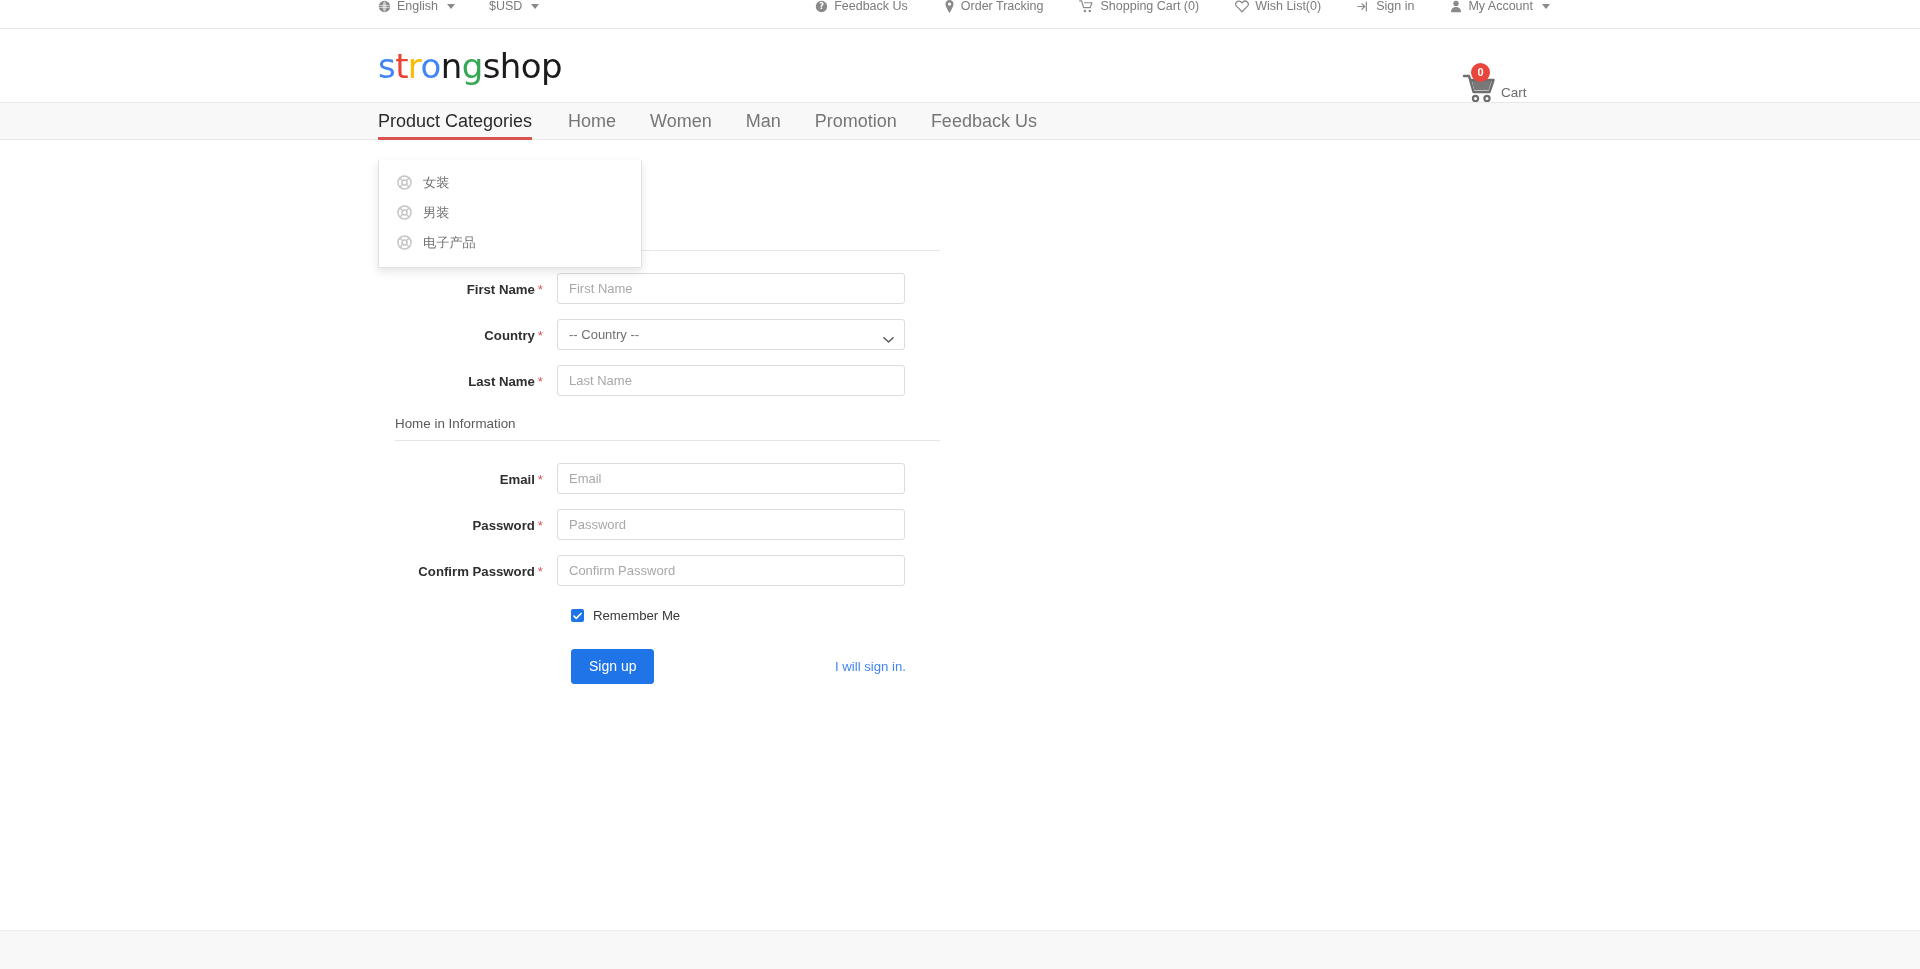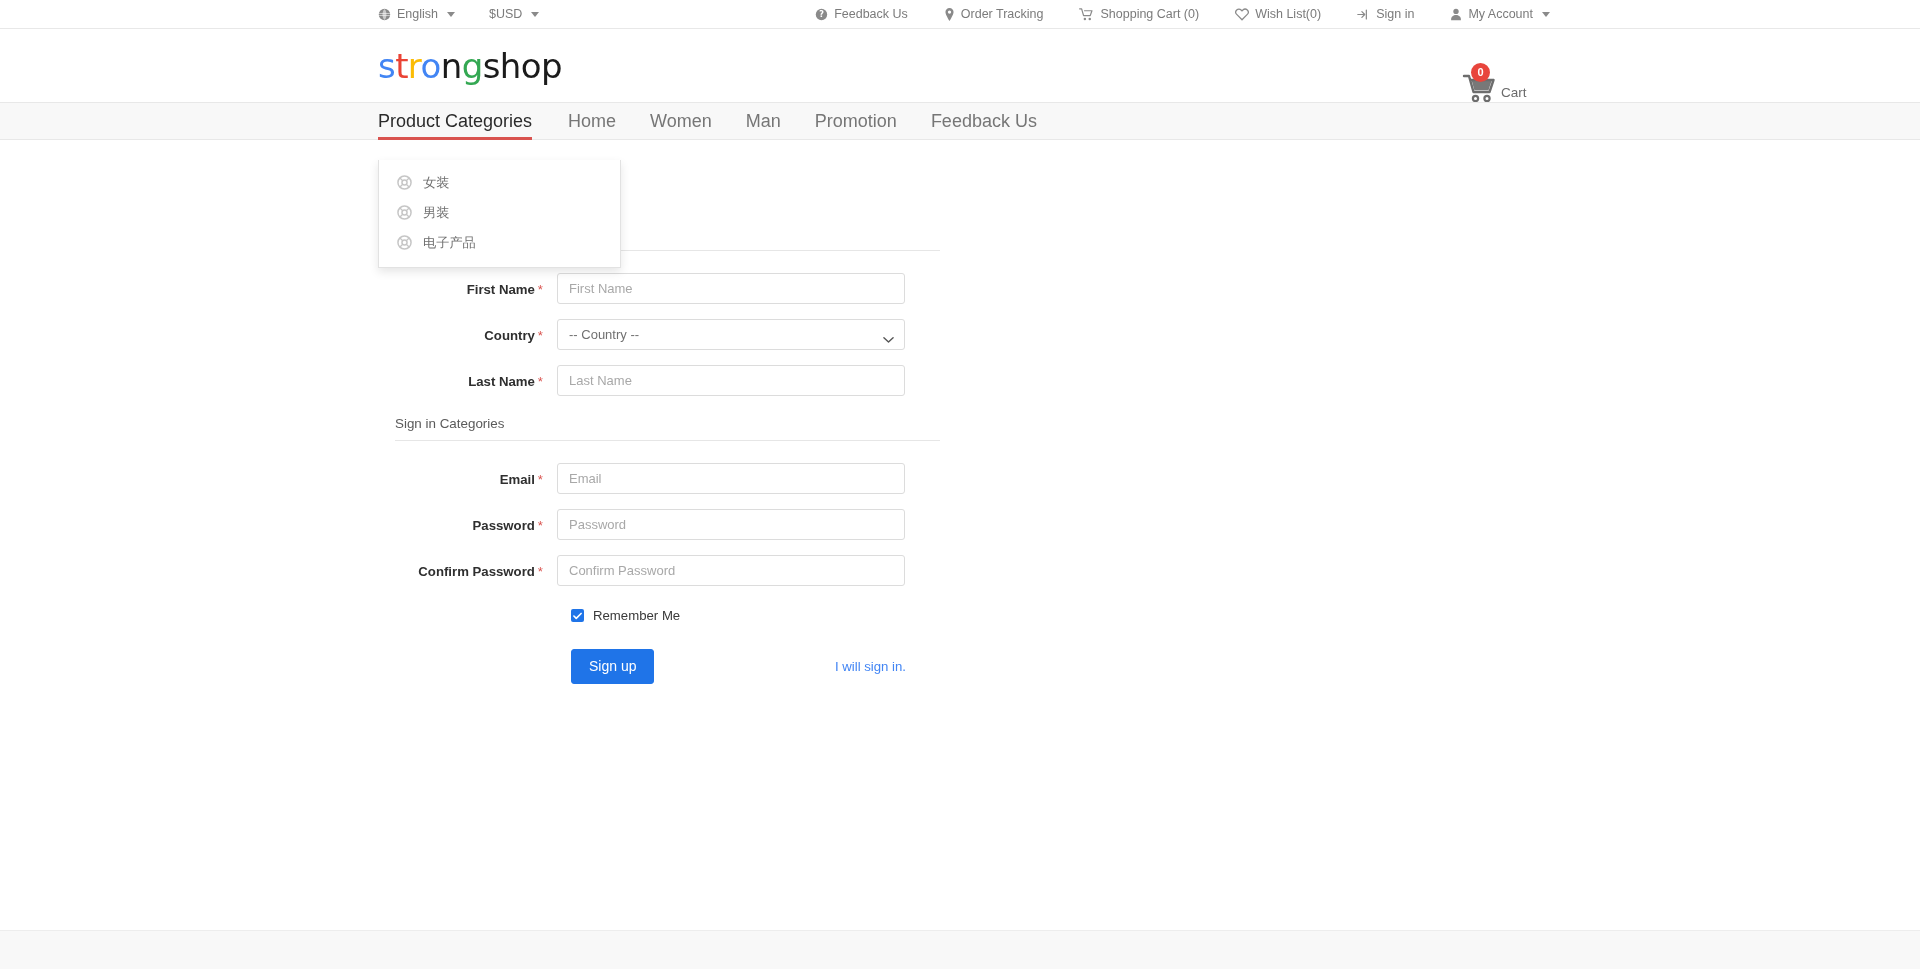--- a/index.html
+++ b/index.html
@@ -12,21 +12,21 @@
     -webkit-font-smoothing: antialiased;
   }
   body { overflow: hidden; position: relative; }
 
   
   .topbar {
     height: 29px;
     background: #ffffff;
     border-bottom: 1px solid #e8e8e8;
     display: flex;
-    align-items: center;
+    align-items: flex-start;
     font-size: 12.5px;
     color: #7b7b7b;
     position: relative;
   }
   .topbar-left {
     display: flex; align-items: center;
     margin-left: 378px;
     gap: 34px;
   }
   .topbar-right {
@@ -172,21 +172,21 @@
     left: 0; right: 19px; bottom: -1px;
     height: 3px;
     background: #d9534f;
   }
 
   
   .dropdown {
     position: absolute;
     left: 378px;
     top: 160px;
-    width: 243px;
+    width: 264px;
     background: #fff;
     border: 1px solid #e2e2e2;
     border-top: none;
     box-shadow: 0 4px 9px rgba(0,0,0,.10);
     padding: 8px 8px 9px 0;
     z-index: 40;
   }
   .dd-item {
     display: flex; align-items: center;
     gap: 11px;
@@ -502,21 +502,21 @@
       </div>
     </div>
 
     <div class="form-row">
       <div class="form-label"><span>Last Name</span><span class="req">*</span></div>
       <div class="form-field">
         <input class="inp" type="text" placeholder="Last Name" style="">
       </div>
     </div>
 
-    <div class="legend">Sign in Categories</div>
+    <div class="legend">Home in Information</div>
 
     <div class="form-row">
       <div class="form-label"><span>Email</span><span class="req">*</span></div>
       <div class="form-field">
         <input class="inp" type="text" placeholder="Email" style="">
       </div>
     </div>
 
     <div class="form-row" style="margin-top:14px;">
       <div class="form-label"><span>Password</span><span class="req">*</span></div>

